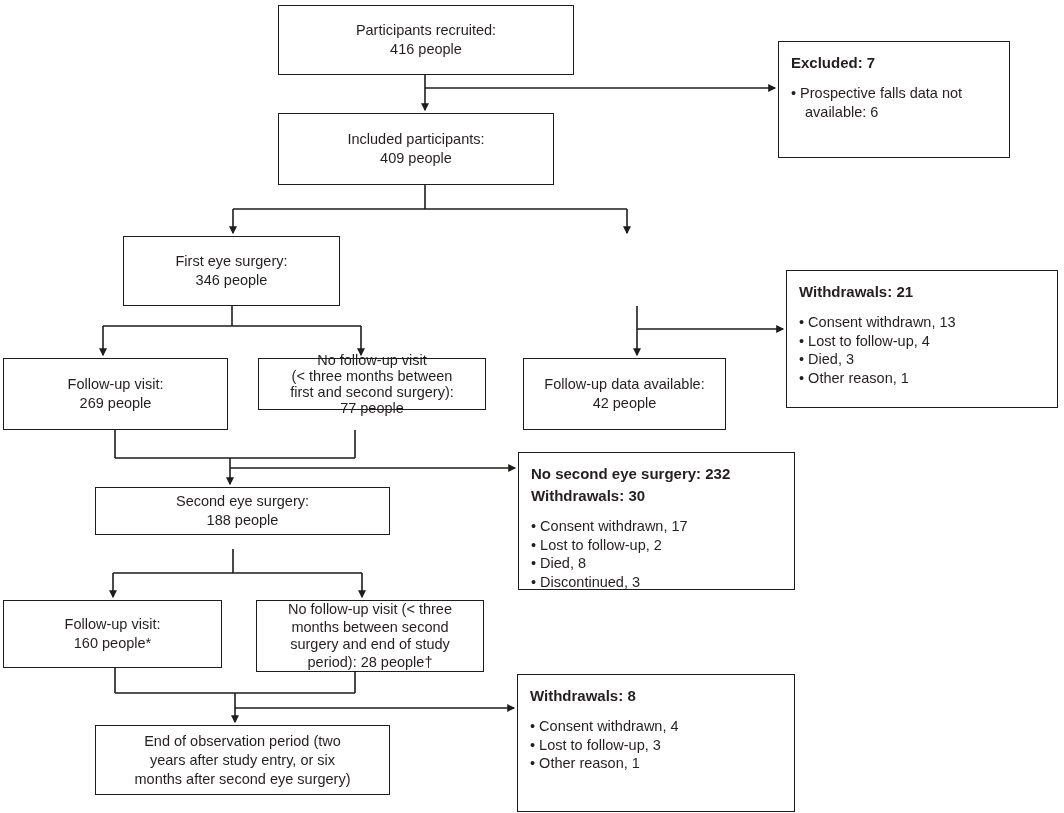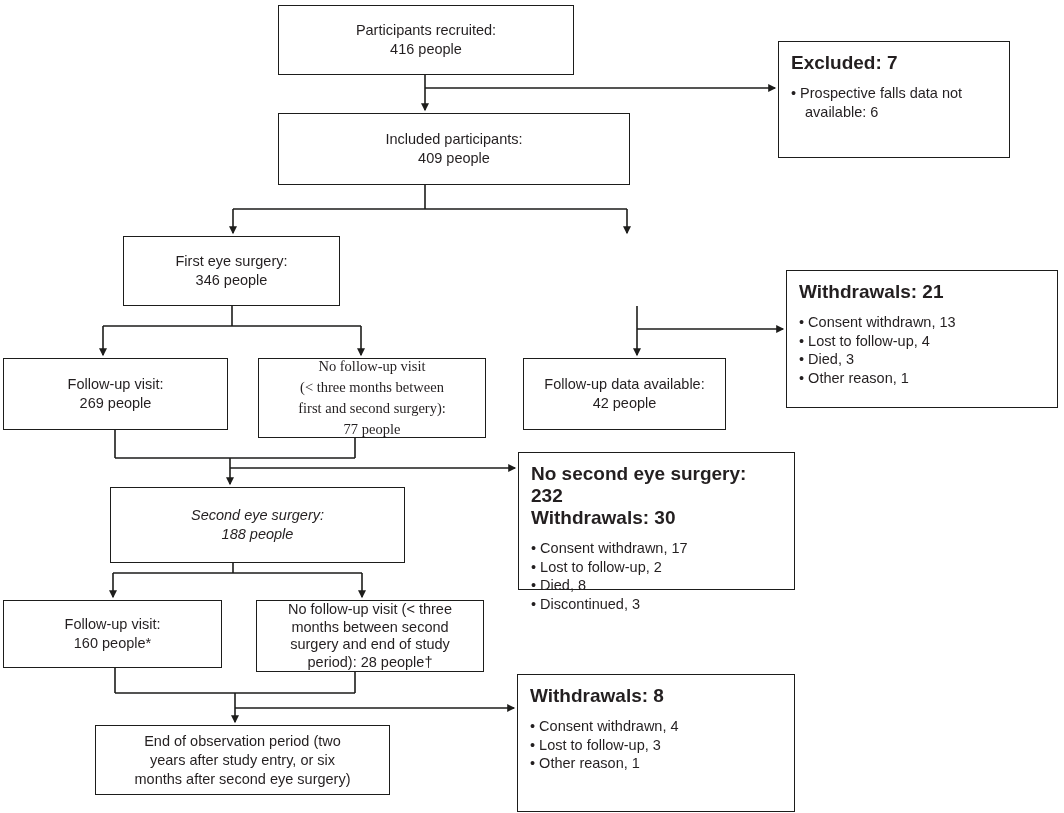--- a/index.html
+++ b/index.html
@@ -28,21 +28,21 @@
   .box-text { white-space: pre-line; }
   .side-box {
     position: absolute;
     box-sizing: border-box;
     border: 1.5px solid #1d1d1b;
     background: #ffffff;
     padding: 10px 12px;
     font-size: 14.5px;
     line-height: 18.5px;
   }
-  .side-title { font-weight: 700; font-size: 19px; line-height: 22px; }
+  .side-title { font-weight: 700; font-size: 15px; line-height: 22px; }
   .side-items { margin-top: 10px; }
   .bullet-item { padding-left: 14px; text-indent: -14px; }
   svg.connectors {
     position: absolute;
     left: 0; top: 0;
     pointer-events: none;
   }
   svg.connectors path { stroke: #1d1d1b; stroke-width: 1.6; fill: none; }
 </style>
 </head>
@@ -77,49 +77,49 @@
     <path d="M362,573 V597" marker-end="url(#ah)"></path>
     <path d="M235,693 V722" marker-end="url(#ah)"></path>
     <path d="M235,708 H514" marker-end="url(#ah)"></path>
   </svg>
 
   <div class="flow-box" style="left:278px; top:5px; width:296px; height:70px;">
     <span class="box-text">Participants recruited:
 416 people</span>
   </div>
 
-  <div class="flow-box" style="left:278px; top:113px; width:352px; height:72px;">
+  <div class="flow-box" style="left:278px; top:113px; width:276px; height:72px;">
     <span class="box-text">Included participants:
 409 people</span>
   </div>
 
   <div class="flow-box" style="left:123px; top:236px; width:217px; height:70px;">
     <span class="box-text">First eye surgery:
 346 people</span>
   </div>
 
 
   <div class="flow-box" style="left:3px; top:358px; width:225px; height:72px;">
     <span class="box-text">Follow-up visit:
 269 people</span>
   </div>
 
-  <div class="flow-box" style="left:258px; top:358px; width:228px; height:80px; line-height:21px;font-family:Liberation Serif, serif;">
+  <div class="flow-box" style="left:258px; top:358px; width:228px; height:52px; line-height:16px;">
     <span class="box-text">No follow-up visit
 (&lt; three months between
 first and second surgery):
 77 people</span>
   </div>
 
   <div class="flow-box" style="left:523px; top:358px; width:203px; height:72px;">
     <span class="box-text">Follow-up data available:
 42 people</span>
   </div>
 
-  <div class="flow-box" style="left:110px; top:487px; width:295px; height:76px;font-style:italic;">
+  <div class="flow-box" style="left:95px; top:487px; width:295px; height:48px;">
     <span class="box-text">Second eye surgery:
 188 people</span>
   </div>
 
   <div class="flow-box" style="left:3px; top:600px; width:219px; height:68px;">
     <span class="box-text">Follow-up visit:
 160 people*</span>
   </div>
 
   <div class="flow-box" style="left:256px; top:600px; width:228px; height:72px; line-height:17.5px;">

